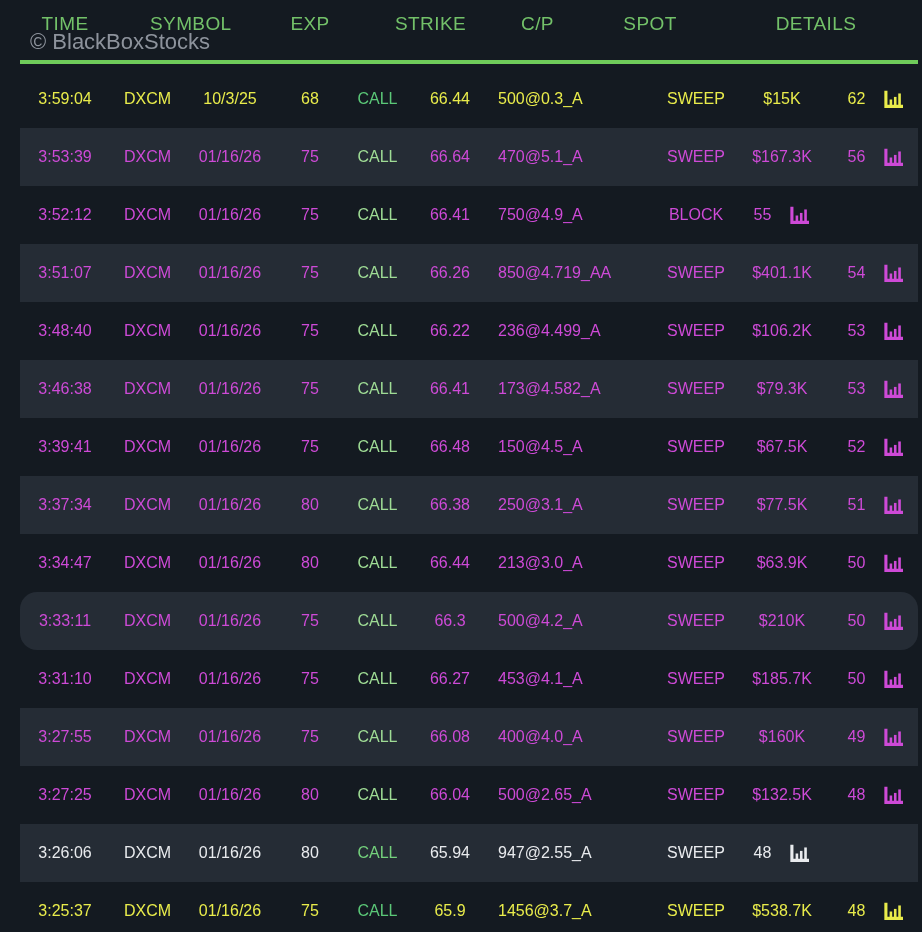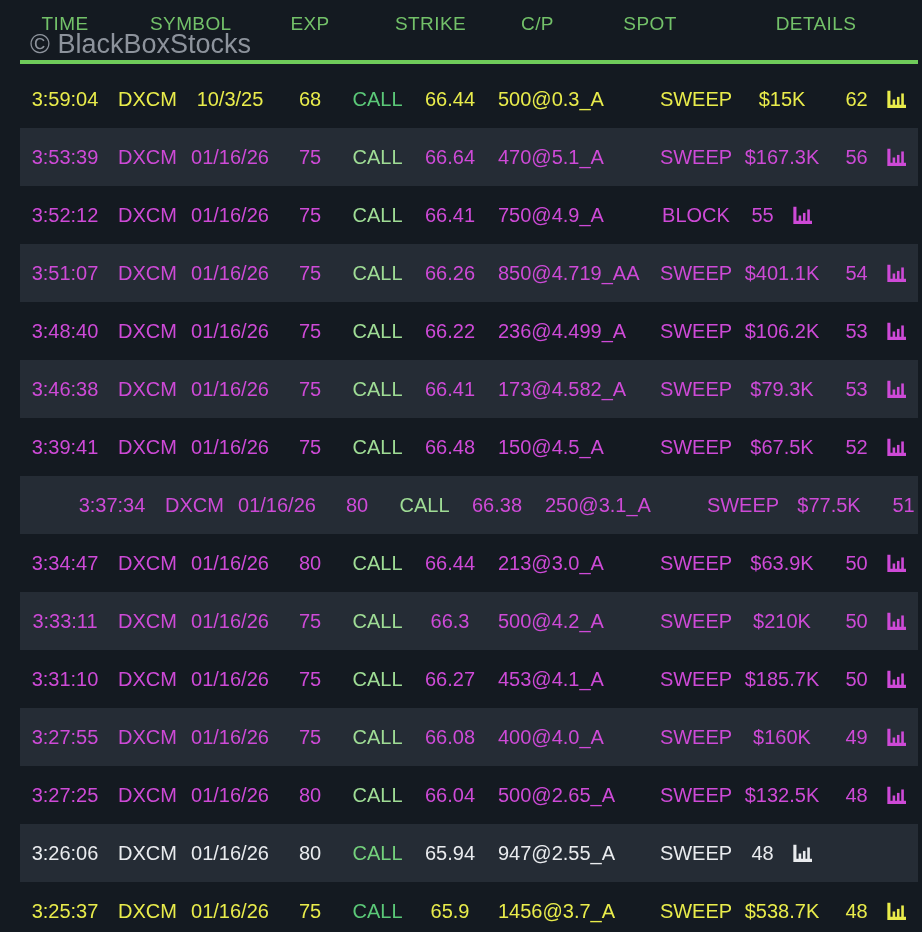--- a/index.html
+++ b/index.html
@@ -33,29 +33,29 @@
     font-size: 19px;
     letter-spacing: 0.4px;
     cursor: pointer;
     user-select: none;
   }
   .watermark {
     position: absolute;
     left: 10px;
     top: 29px;
     color: var(--watermark, #8d939c);
-    font-size: 27px;
+    font-size: 22px;
     white-space: nowrap;
     pointer-events: none;
   }
   .row {
     display: grid;
     grid-template-columns: 90px 75px 90px 70px 65px 80px 172px 68px 104px 84px;
     height: 58px;
-    font-size: 20px;
+    font-size: 16px;
   }
   .row.stripe {
     background: var(--stripe, #252c35);
   }
   .cell {
     display: flex;
     align-items: center;
     justify-content: center;
     white-space: nowrap;
   }
@@ -238,21 +238,21 @@
           <span class="chart-icon">
             <svg viewBox="0 0 24 22" width="21" height="19" aria-hidden="true">
               <path d="M3.2 1 L3.2 19 L23 19" stroke="currentColor" stroke-width="3.6" fill="none"></path>
               <rect x="7.5" y="11" width="3" height="6.5" fill="currentColor"></rect>
               <rect x="12.5" y="8" width="3" height="9.5" fill="currentColor"></rect>
               <rect x="17.5" y="4" width="3" height="13.5" fill="currentColor"></rect>
             </svg>
           </span>
         </div>
       </div>
-      <div class="row stripe" style="color: rgb(206, 74, 215); padding-left: 47px;">
+      <div class="row stripe" style="color: rgb(206, 74, 215);">
         <div class="cell col-time">3:37:34</div>
         <div class="cell col-symbol">DXCM</div>
         <div class="cell col-exp">01/16/26</div>
         <div class="cell col-strike">80</div>
         <div class="cell col-cp" style="color: rgb(159, 220, 149);">CALL</div>
         <div class="cell col-spot">66.38</div>
         <div class="cell col-details">250@3.1_A</div>
         <div class="cell col-type">SWEEP</div>
         <div class="cell col-value">$77.5K</div>
         <div class="cell col-iv">
@@ -282,21 +282,21 @@
           <span class="chart-icon">
             <svg viewBox="0 0 24 22" width="21" height="19" aria-hidden="true">
               <path d="M3.2 1 L3.2 19 L23 19" stroke="currentColor" stroke-width="3.6" fill="none"></path>
               <rect x="7.5" y="11" width="3" height="6.5" fill="currentColor"></rect>
               <rect x="12.5" y="8" width="3" height="9.5" fill="currentColor"></rect>
               <rect x="17.5" y="4" width="3" height="13.5" fill="currentColor"></rect>
             </svg>
           </span>
         </div>
       </div>
-      <div class="row stripe" style="color: rgb(206, 74, 215);">
+      <div class="row stripe" style="color: rgb(206, 74, 215); border-radius: 17px;">
         <div class="cell col-time">3:33:11</div>
         <div class="cell col-symbol">DXCM</div>
         <div class="cell col-exp">01/16/26</div>
         <div class="cell col-strike">75</div>
         <div class="cell col-cp" style="color: rgb(159, 220, 149);">CALL</div>
         <div class="cell col-spot">66.3</div>
         <div class="cell col-details">500@4.2_A</div>
         <div class="cell col-type">SWEEP</div>
         <div class="cell col-value">$210K</div>
         <div class="cell col-iv">

